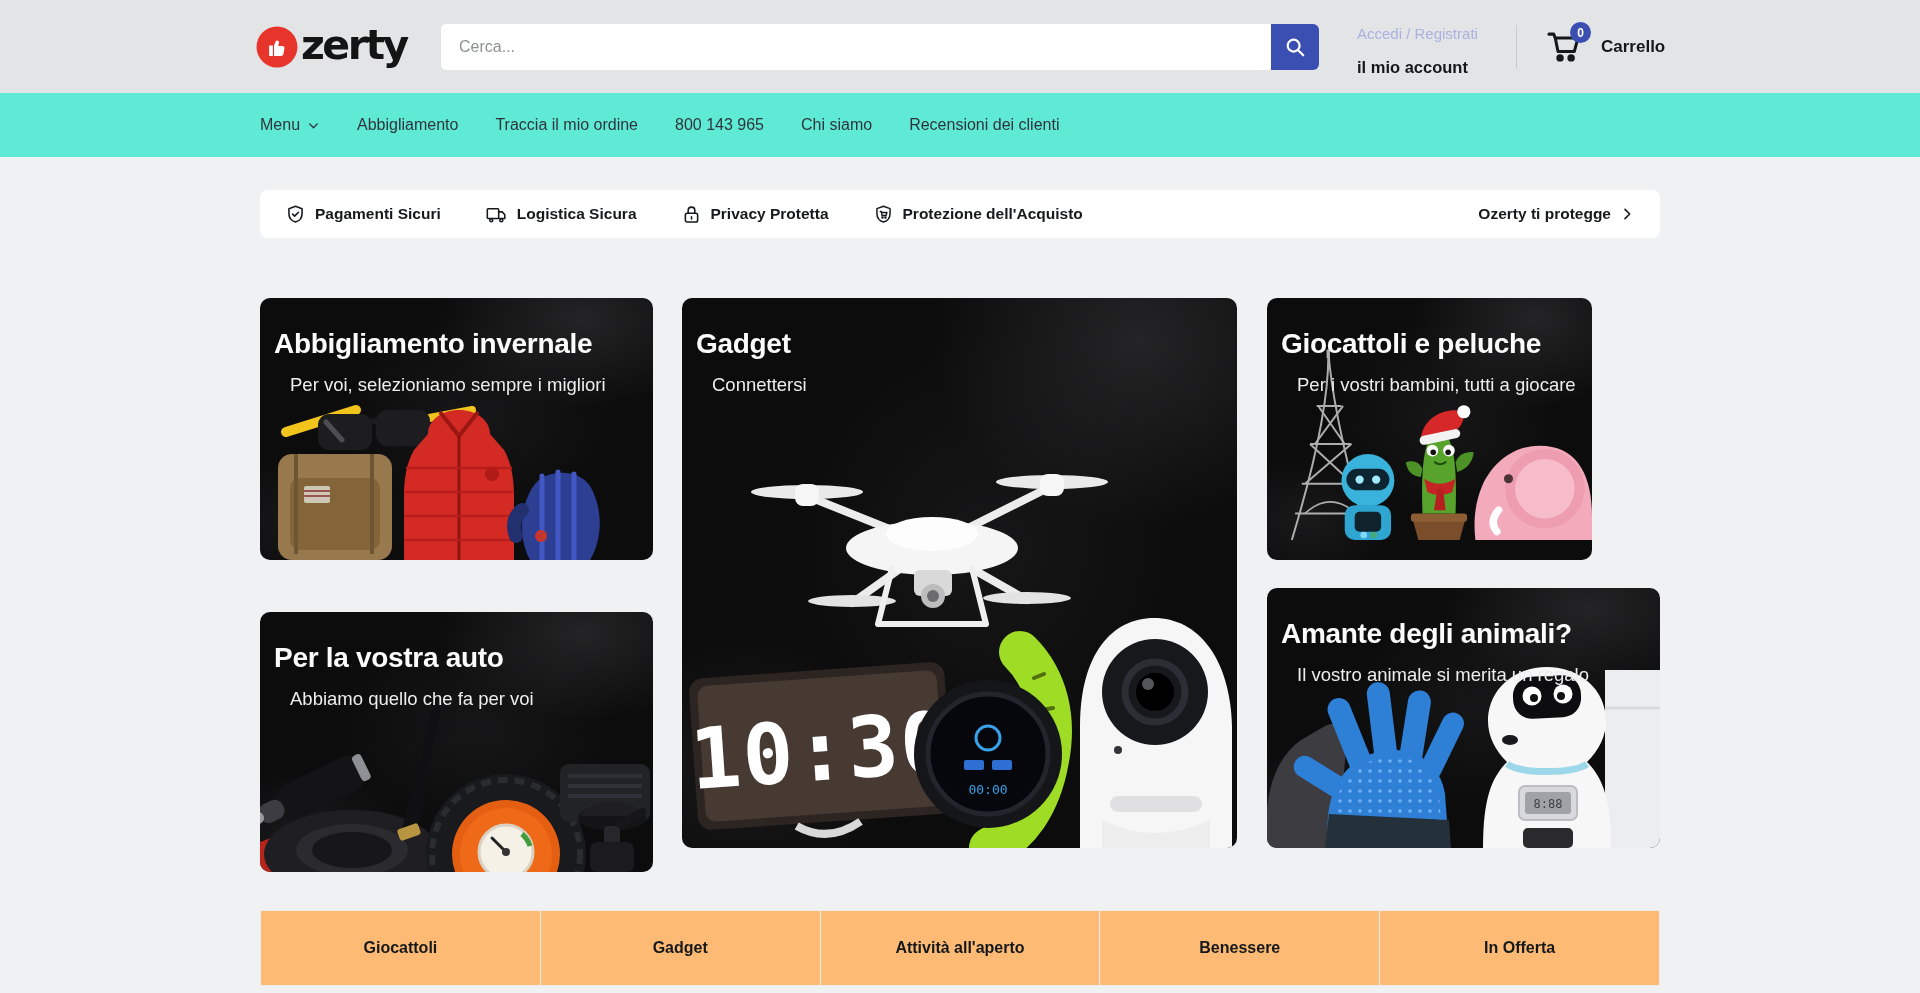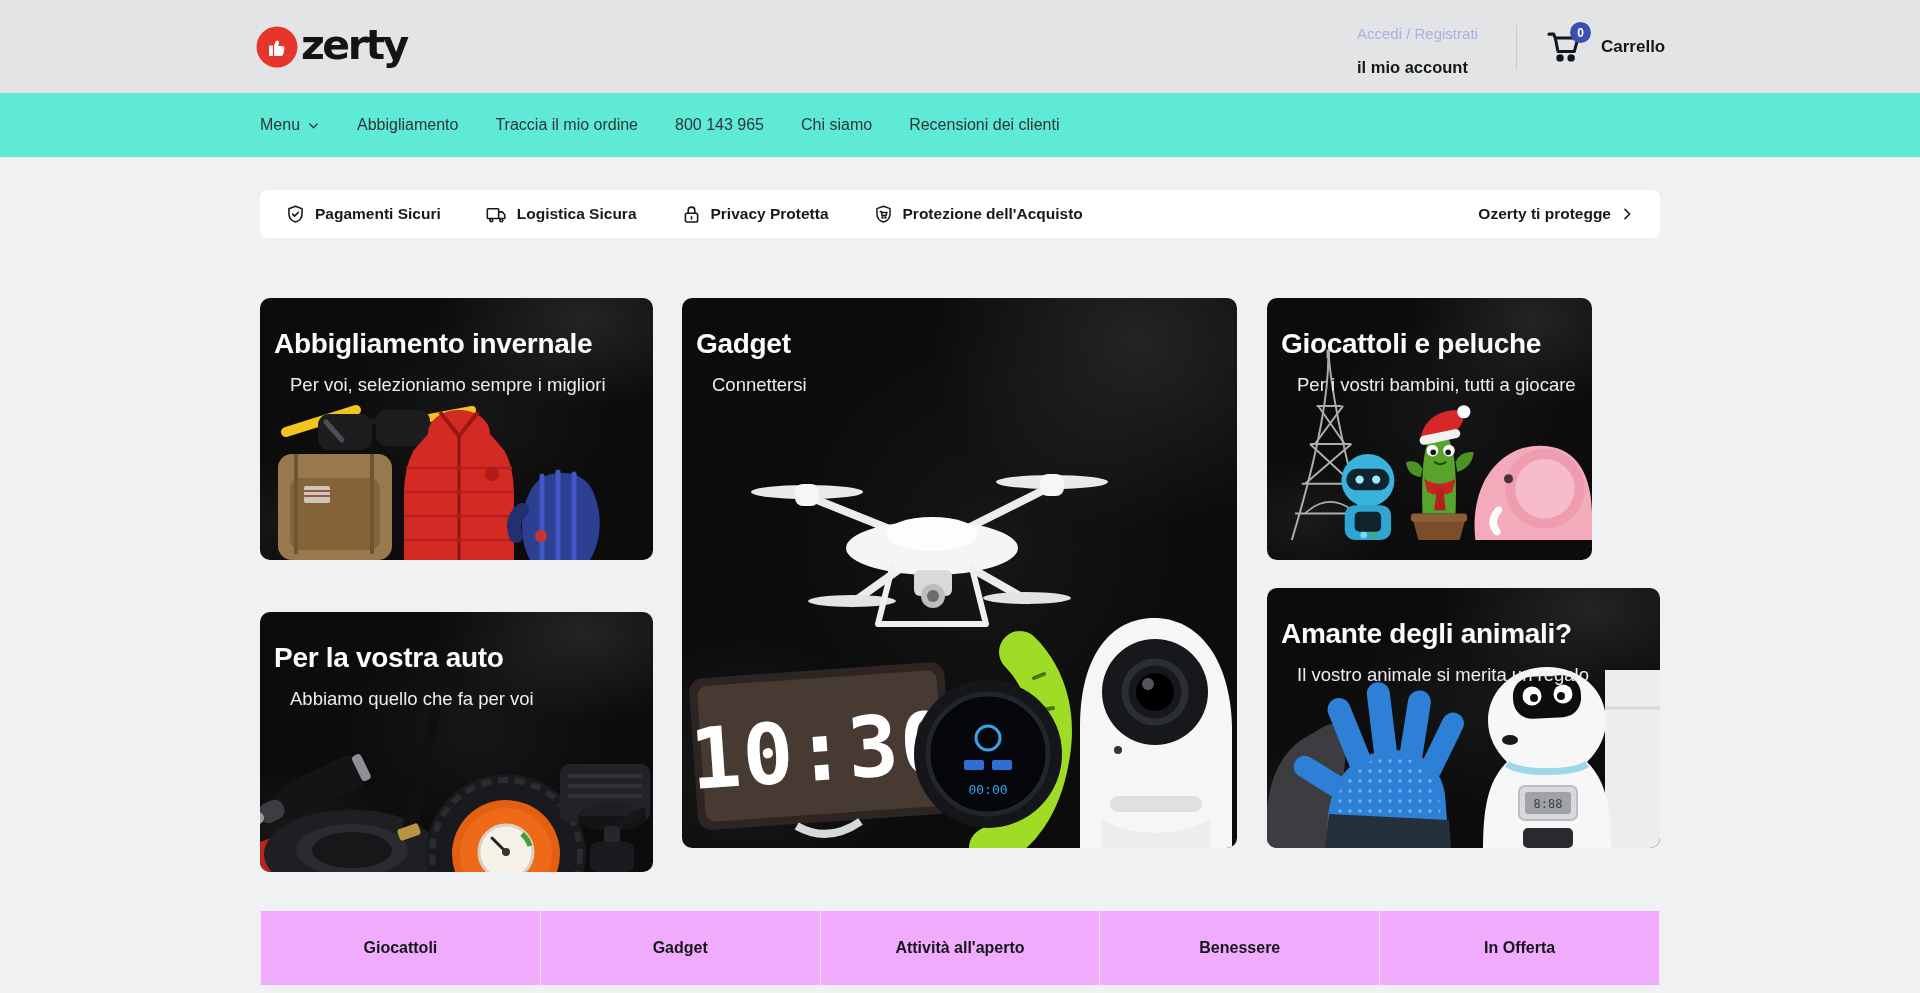--- a/index.html
+++ b/index.html
@@ -44,38 +44,47 @@
   .card-a { left:260px; top:298px; width:393px; height:262px; }
   .card-b { left:682px; top:298px; width:555px; height:550px; }
   .card-c { left:1267px; top:298px; width:325px; height:262px; }
   .card-d { left:260px; top:588px; width:393px; height:260px;margin-top:24px; }
   .card-e { left:1267px; top:588px; width:393px; height:260px; }
   .card__title { position:absolute; left:14px; top:30px; font-size:28px; font-weight:700; color:#fbfbfb; letter-spacing:-.3px;text-align:center; }
   .card__subtitle { position:absolute; left:30px; top:76px; font-size:18.5px; font-weight:400; color:#ededee; }
   .card__art { position:absolute; left:0; bottom:0; width:100%; pointer-events:none; display:block; }
 
   
-  .tabs { position:absolute; left:260px; top:910px; width:1400px; height:76px; background:#f0abfc; border:1px solid #ececee; display:flex; }
+  .tabs { position:absolute; left:260px; top:910px; width:1400px; height:76px; background:#fdba74; border:1px solid #ececee; display:flex; }
   .tab { flex:1 1 0; display:flex; align-items:center; justify-content:center; font-size:16px; font-weight:700; color:#15181a; cursor:pointer; border-left:1px solid #ececee; }
   .tab:first-child { border-left:none; }
 
   svg { display:block; }
 </style>
 </head>
 <body>
 
 <div class="page">
 
   <div class="header">
     <div class="logo">
       <svg class="logo-badge" viewBox="0 0 40 40">
         <circle cx="20" cy="20" r="19.5" fill="#e7352c"></circle>
         <path fill="#ffffff" d="M12.5 18.5h3.6v10h-3.6z M17.2 28.5h6.6c1.1 0 2.1-.8 2.3-1.9l1-5.1c.3-1.3-.7-2.5-2-2.5h-3.9l.7-3.3c.2-1-.6-2-1.7-2-.6 0-1.2.4-1.5 1l-1.5 3.8z"></path>
       </svg>
       <span class="logo-text">zerty</span>
+    </div>
+    <div class="search-wrap">
+      <input class="search-input" type="text" placeholder="Cerca..." style="">
+      <button class="search-btn">
+        <svg width="22" height="22" viewBox="0 0 24 24" fill="none" stroke="#ffffff" stroke-width="2.4" stroke-linecap="round">
+          <circle cx="10.5" cy="10.5" r="6.5"></circle>
+            <path d="M15.5 15.5 L21 21"></path>
+        </svg>
+      </button>
     </div>
     <div class="account">
       <span class="account-login">Accedi / Registrati</span>
       <span class="account-my">il mio account</span>
     </div>
     <div class="header-divider"></div>
     <div class="cart">
       <span class="cart-icon-wrap">
         <svg width="38" height="40" viewBox="0 0 24 24" fill="none" stroke="#15181a" stroke-width="1.9" stroke-linecap="round" stroke-linejoin="round">
           <path d="M2.5 4.5h3l1 2.5m0 0 1.7 8.5h10.3l2.3-8.5z"></path>

